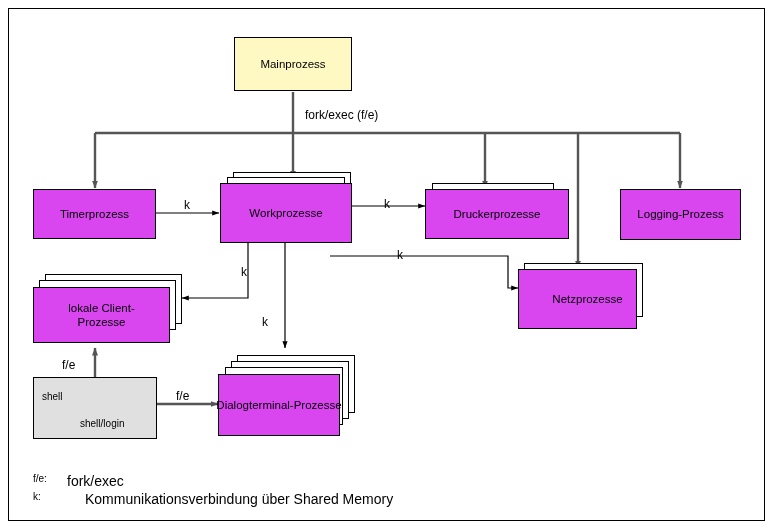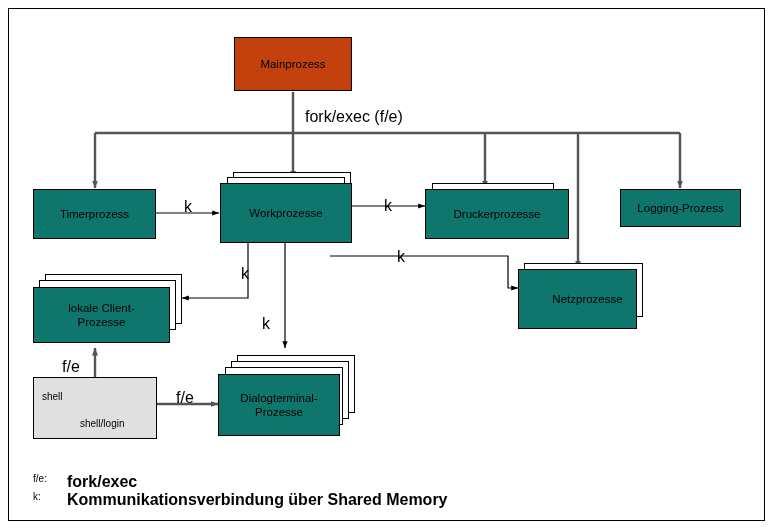--- a/index.html
+++ b/index.html
@@ -32,51 +32,50 @@
     left: 0;
     top: 0;
     width: 775px;
     height: 531px;
     pointer-events: none;
   }
   .node {
     position: absolute;
     box-sizing: border-box;
     border: 1px solid #000000;
-    background: #0f766e;
+    background: #d946ef;
     display: flex;
     align-items: center;
     justify-content: center;
     text-align: center;
     font-size: 11.5px;
     color: #000000;
     line-height: 1.25;
     padding: 2px 4px;
   }
   .node.shaded {
-    background: #c2410c;
+    background: #fef9c3;
   }
   .stack-sheet {
     position: absolute;
     box-sizing: border-box;
     border: 1px solid #000000;
     background: #ffffff;
   }
   .label {
     position: absolute;
-    font-size: 16px;
+    font-size: 12px;
     color: #000000;
     white-space: nowrap;
   }
   .legend-row {
     position: absolute;
-    font-size: 16px;
+    font-size: 14px;
     color: #000000;
     white-space: nowrap;
-    font-weight: bold;
   }
   .legend-key {
     position: absolute;
     font-size: 10px;
     color: #000000;
   }
   .shell-box {
     position: absolute;
     box-sizing: border-box;
     border: 1px solid #000000;
@@ -156,55 +155,55 @@
   <div class="stack-sheet" style="left:227px; top:177px; width:118px; height:58px;"></div>
   <div class="node" style="left:220px; top:183px; width:132px; height:60px;">
     <span>Workprozesse</span>
   </div>
 
   <div class="stack-sheet" style="left:432px; top:183px; width:122px; height:50px;"></div>
   <div class="node" style="left:425px; top:189px; width:144px; height:50px;">
     <span>Druckerprozesse</span>
   </div>
 
-  <div class="node" style="left:620px; top:189px; width:121px; height:38px;text-align:right;">
+  <div class="node" style="left:620px; top:189px; width:121px; height:51px;text-align:right;">
     <span>Logging-Prozess</span>
   </div>
 
   <div class="stack-sheet" style="left:45px; top:274px; width:137px; height:50px;"></div>
   <div class="stack-sheet" style="left:39px; top:280px; width:137px; height:50px;"></div>
   <div class="node" style="left:33px; top:287px; width:137px; height:56px; flex-direction:column;">
     <span>lokale Client-</span>
     <span>Prozesse</span>
   </div>
 
   <div class="stack-sheet" style="left:524px; top:263px; width:119px; height:54px;"></div>
   <div class="node" style="left:518px; top:269px; width:119px; height:60px;padding-left:24px;">
     <span>Netzprozesse</span>
   </div>
 
   <div class="stack-sheet" style="left:237px; top:355px; width:118px; height:58px;"></div>
   <div class="stack-sheet" style="left:231px; top:361px; width:118px; height:58px;"></div>
   <div class="stack-sheet" style="left:225px; top:367px; width:118px; height:58px;"></div>
-  <div class="node" style="left:218px; top:374px; width:122px; height:62px; flex-direction:column;">
+  <div class="node" style="left:218px; top:374px; width:122px; height:62px; flex-direction:row;">
     <span>Dialogterminal-</span>
     <span>Prozesse</span>
   </div>
 
   <div class="shell-box" style="left:33px; top:377px; width:124px; height:62px;"></div>
   <div class="shell-text" style="left:42px; top:391px;">shell</div>
   <div class="shell-text" style="left:80px; top:418px;">shell/login</div>
 
   <div class="label" style="left:305px; top:108px;">fork/exec (f/e)</div>
   <div class="label" style="left:184px; top:198px;">k</div>
   <div class="label" style="left:384px; top:197px;">k</div>
   <div class="label" style="left:241px; top:265px;">k</div>
   <div class="label" style="left:397px; top:248px;">k</div>
   <div class="label" style="left:262px; top:315px;">k</div>
   <div class="label" style="left:62px; top:358px;">f/e</div>
   <div class="label" style="left:176px; top:389px;">f/e</div>
 
   <div class="legend-key" style="left:33px; top:473px;">f/e:</div>
   <div class="legend-row" style="left:67px; top:473px;">fork/exec</div>
   <div class="legend-key" style="left:33px; top:491px;">k:</div>
-  <div class="legend-row" style="left:67px; top:491px;">Kommunikationsverbindung über Shared Memory</div>
+  <div class="legend-row" style="left:85px; top:491px;">Kommunikationsverbindung über Shared Memory</div>
 
 </div>
 
 </body></html>

